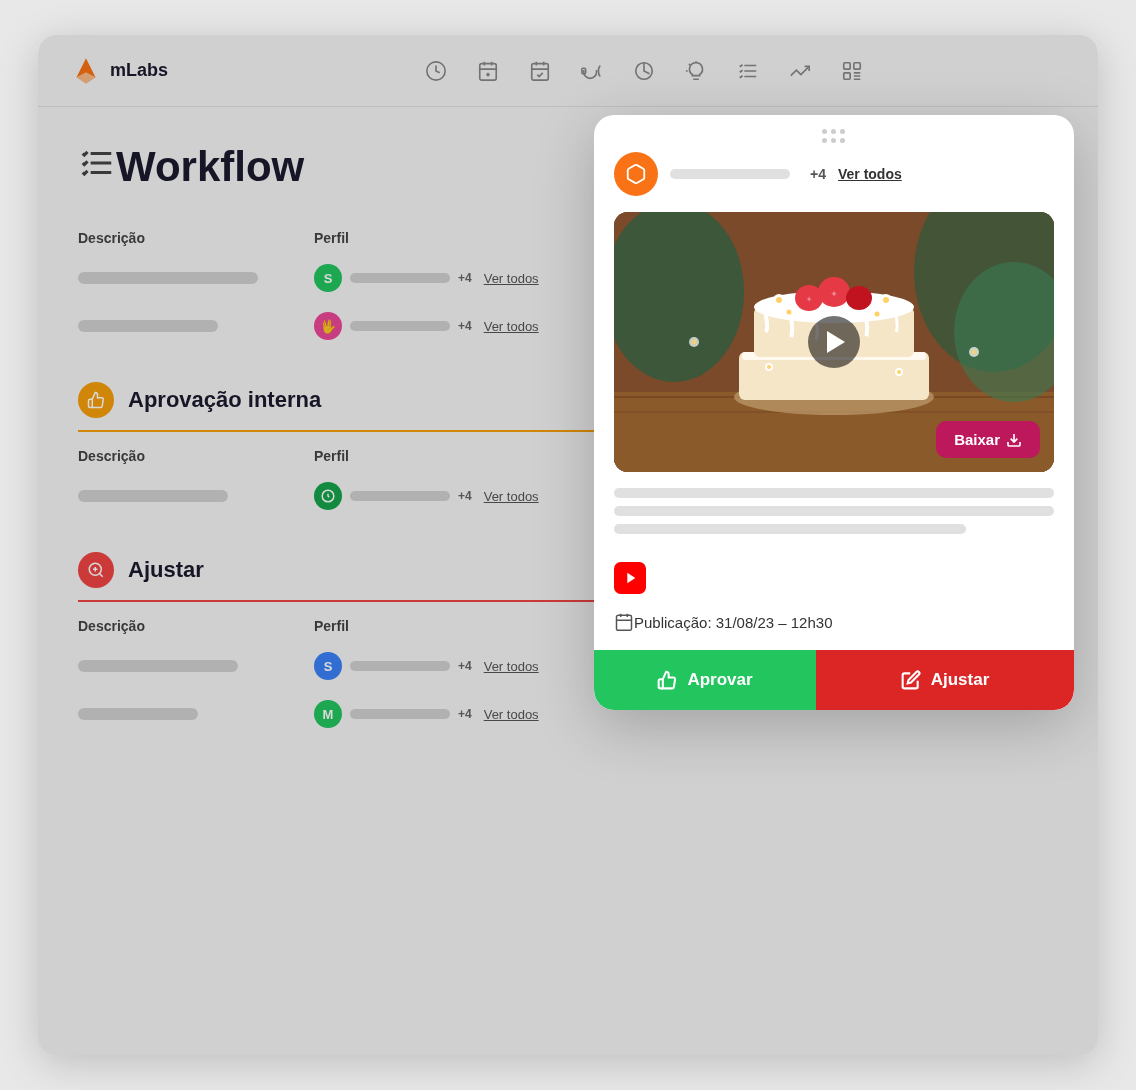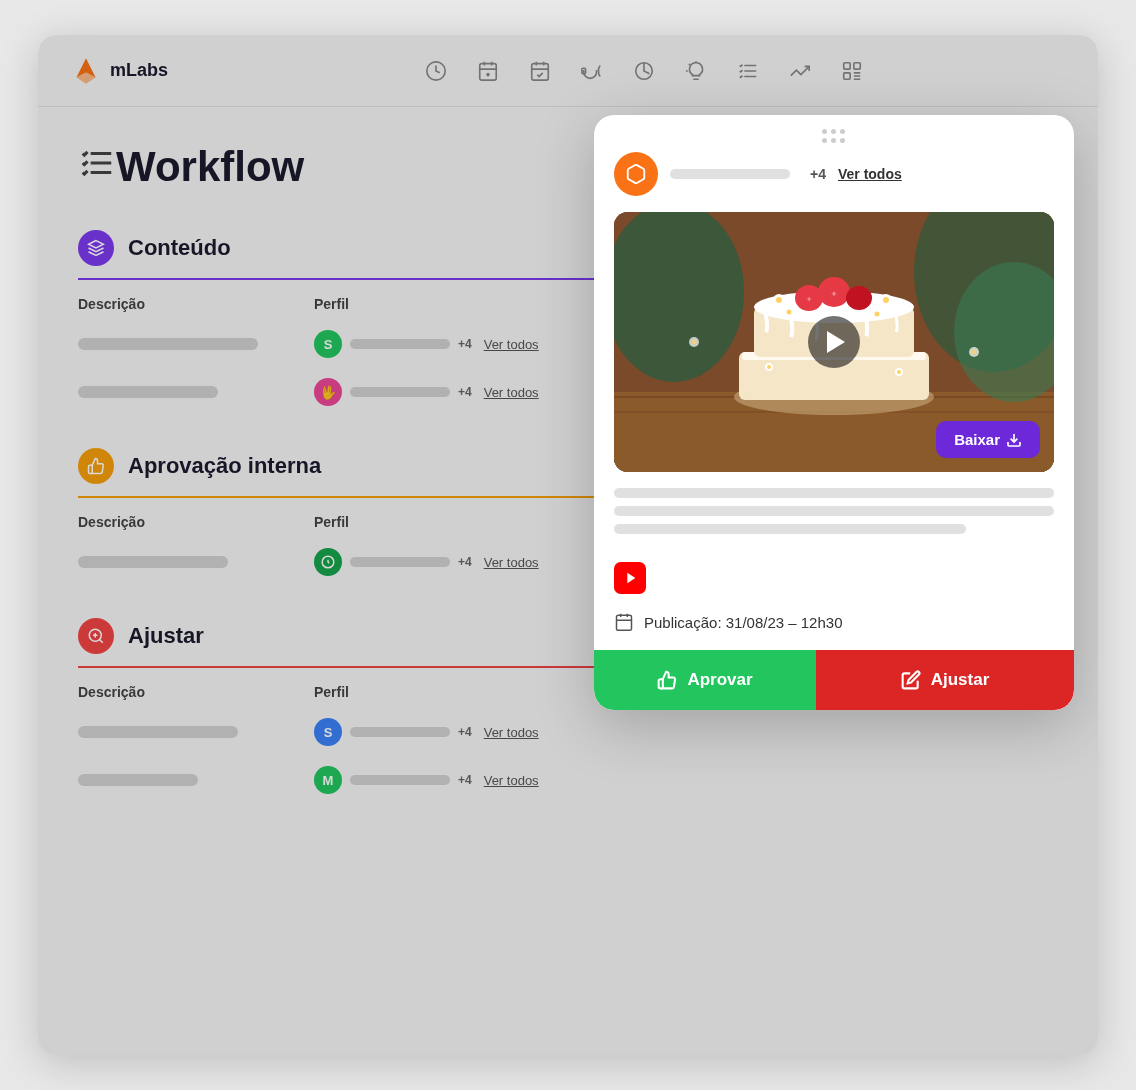--- a/index.html
+++ b/index.html
@@ -309,21 +309,21 @@
       height: 0;
       border-top: 11px solid transparent;
       border-bottom: 11px solid transparent;
       border-left: 18px solid white;
       margin-left: 4px;
     }
     .baixar-btn {
       position: absolute;
       bottom: 14px;
       right: 14px;
-      background: #6d28d9;
+      background: #be185d;
       color: white;
       border: none;
       border-radius: 10px;
       padding: 10px 18px;
       font-size: 15px;
       font-weight: 700;
       cursor: pointer;
       display: flex;
       align-items: center;
       gap: 6px;
@@ -348,21 +348,20 @@
       gap: 12px;
     }
     .yt-icon {
       width: 32px;
       height: 32px;
     }
     
     .card-date-row {
       display: flex;
       align-items: center;
-      gap: 10px;
       padding: 8px 20px 18px;
     }
     .publication-text {
       font-size: 15px;
       color: #333;
       font-weight: 500;
     }
     
     .card-actions {
       display: flex;
@@ -527,33 +526,20 @@
         </div>
         <h1 class="page-title">Workflow</h1>
       </div>
       <button class="add-demand-btn">
         <span style="font-size:20px;font-weight:300;">+</span>
         <span>Adicionar demanda</span>
       </button>
     </div>
 
     <div class="section conteudo">
-      <div class="section-header">
-        <div class="section-header-left">
-          <div class="section-icon">
-            <svg width="18" height="18" viewBox="0 0 24 24" fill="none" stroke="white" stroke-width="2">
-              <polygon points="12 2 2 7 12 12 22 7 12 2"></polygon>
-              <polyline points="2 17 12 22 22 17"></polyline>
-              <polyline points="2 12 12 17 22 12"></polyline>
-            </svg>
-          </div>
-          <span class="section-title">Conteúdo</span>
-        </div>
-        <span class="chevron-icon">⌄</span>
-      </div>
 
       <div class="table-header">
         <div class="col-desc">Descrição</div>
         <div class="col-profile">Perfil</div>
       </div>
 
       <div class="table-row">
         <div class="col-desc">
           <div class="row-bar desc-bar"></div>
         </div>

